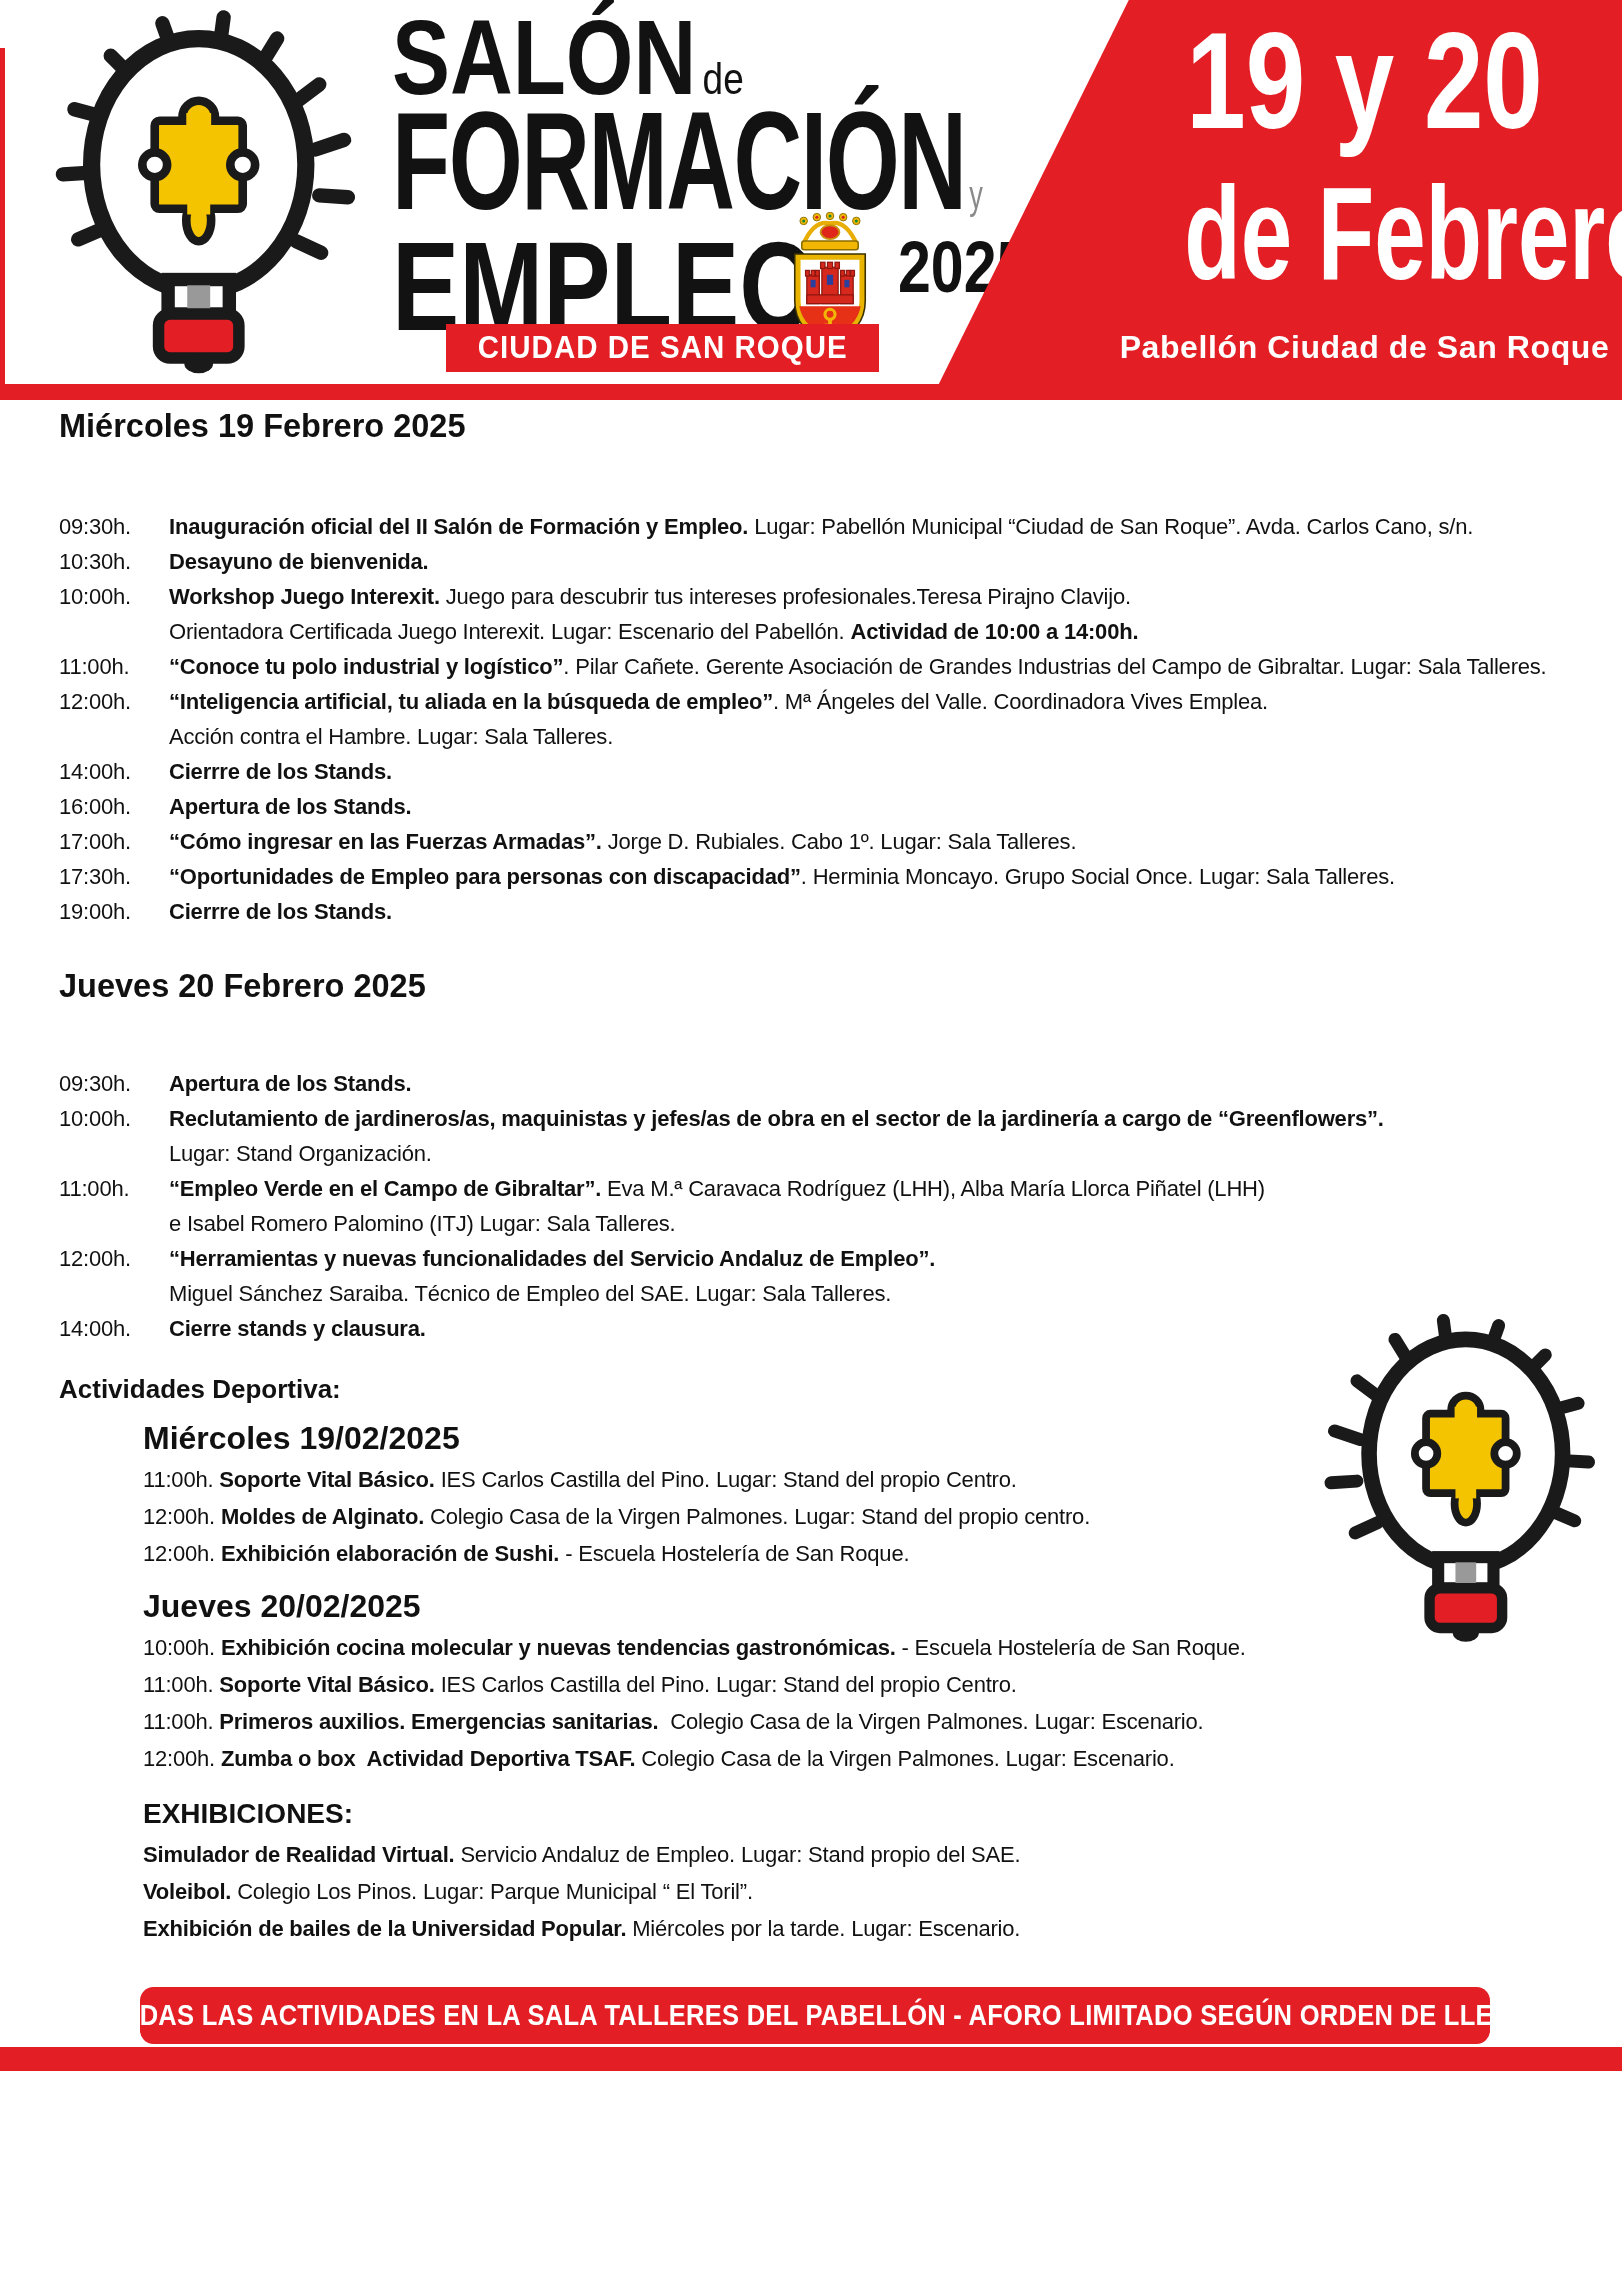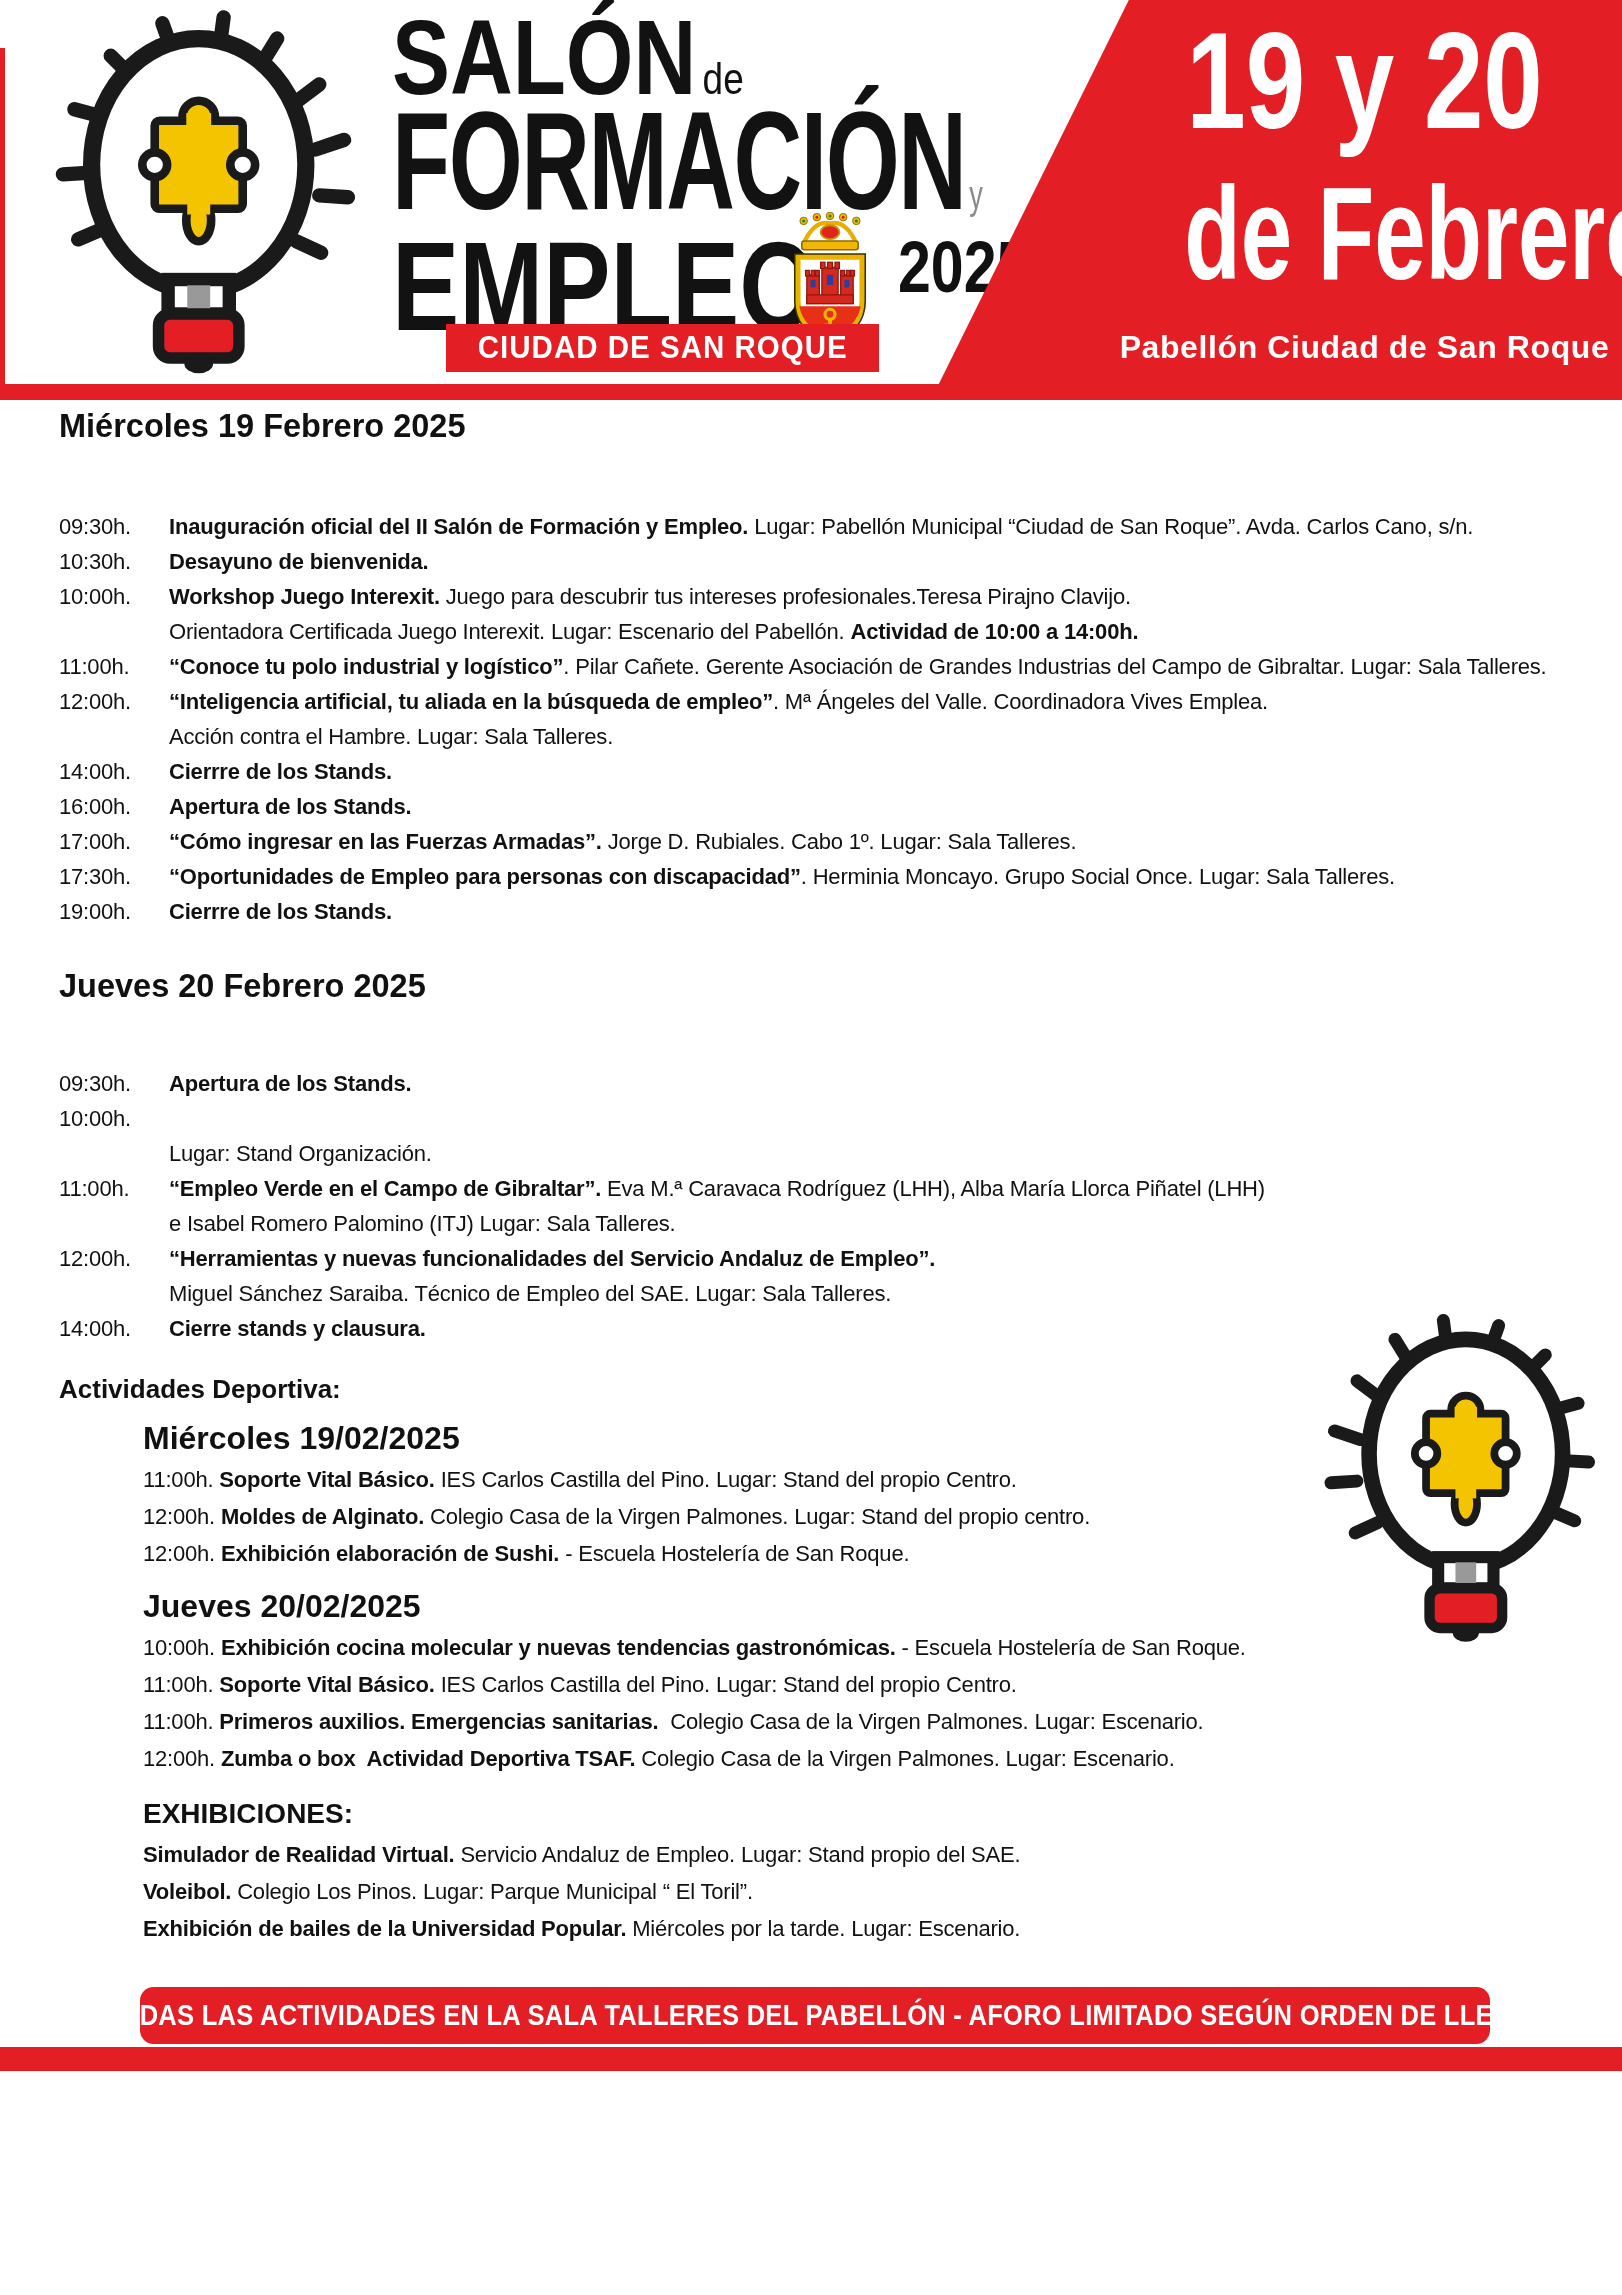--- a/index.html
+++ b/index.html
@@ -246,21 +246,21 @@
       </div>
 
     <h2 class="day-h second">Jueves 20 Febrero 2025</h2>
     <div>
         <div class="srow">
           <span class="time">09:30h.</span>
           <div class="stext"><span class="b">Apertura de los Stands.</span></div>
         </div>
         <div class="srow">
           <span class="time">10:00h.</span>
-          <div class="stext"><span>
+          <div class="stext"><span class="b">Reclutamiento de jardineros/as, maquinistas y jefes/as de obra en el sector de la jardinería a cargo de “Greenflowers”.</span><span>
 Lugar: Stand Organización.</span></div>
         </div>
         <div class="srow">
           <span class="time">11:00h.</span>
           <div class="stext"><span class="b">“Empleo Verde en el Campo de Gibraltar”.</span><span> Eva M.ª Caravaca Rodríguez (LHH), Alba María Llorca Piñatel (LHH)
 e Isabel Romero Palomino (ITJ) Lugar: Sala Talleres.</span></div>
         </div>
         <div class="srow">
           <span class="time">12:00h.</span>
           <div class="stext"><span class="b">“Herramientas y nuevas funcionalidades del Servicio Andaluz de Empleo”.</span><span>

